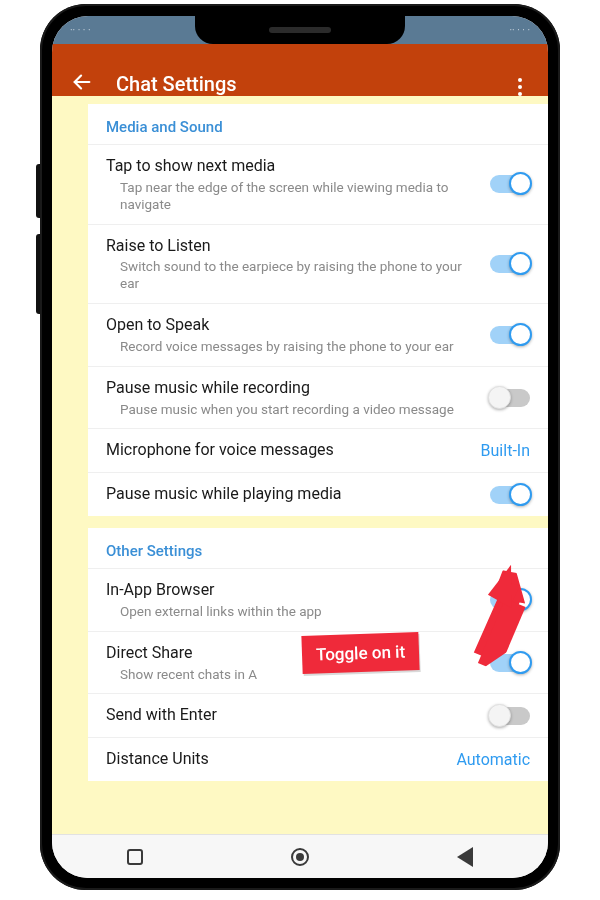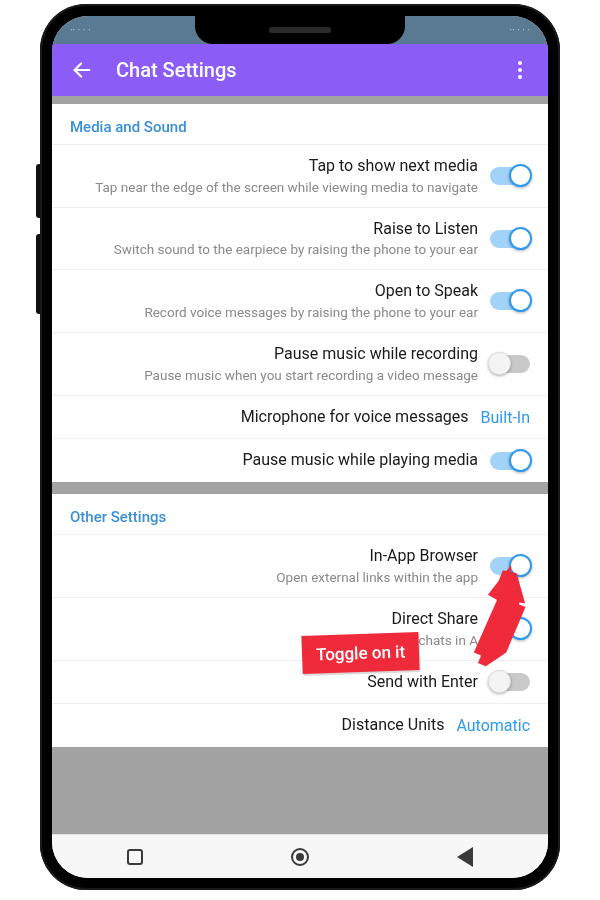--- a/index.html
+++ b/index.html
@@ -76,24 +76,24 @@
       display: flex;
       align-items: center;
       justify-content: space-between;
       padding: 0 18px;
       font-size: 10px;
       color: #c9d4dd;
     }
     .status-left { display: flex; gap: 5px; }
     .status-right { display: flex; gap: 5px; }
     .header {
-      background: #8b5cf6;
+      background: #c2410c;
       height: 52px;
       display: flex;
-      align-items: center;
+      align-items: flex-end;
       padding: 0 16px;
       color: #fff;
     }
     .back-arrow {
       display: flex;
       align-items: center;
       justify-content: center;
       width: 28px;
       height: 28px;
       margin-right: 20px;
@@ -112,42 +112,42 @@
       justify-content: center;
       width: 24px;
     }
     .more-dots span {
       width: 4px;
       height: 4px;
       background: #fff;
       border-radius: 50%;
     }
     .content {
-      background: #a3a3a3;
+      background: #fef9c3;
       height: calc(100% - 80px - 44px);
       overflow: hidden;
+      padding-left: 36px;
     }
     .section {
       background: #fff;
       margin-top: 12px;
     }
     .section:first-child { margin-top: 8px; }
     .section-title {
       color: #3a8fd6;
       font-size: 15px;
       font-weight: 500;
       padding: 14px 18px 8px 18px;
     }
     .row {
       display: flex;
       align-items: center;
       padding: 11px 18px 11px 18px;
       border-top: 1px solid #efefef;
       gap: 12px;
-      text-align: right;
     }
     .row:first-of-type { border-top: none; }
     .row-text { flex: 1; min-width: 0; }
     .row-title {
       color: #1a1a1a;
       font-size: 16px;
       line-height: 1.3;
     }
     .row-sub {
       color: #8a8a8a;

